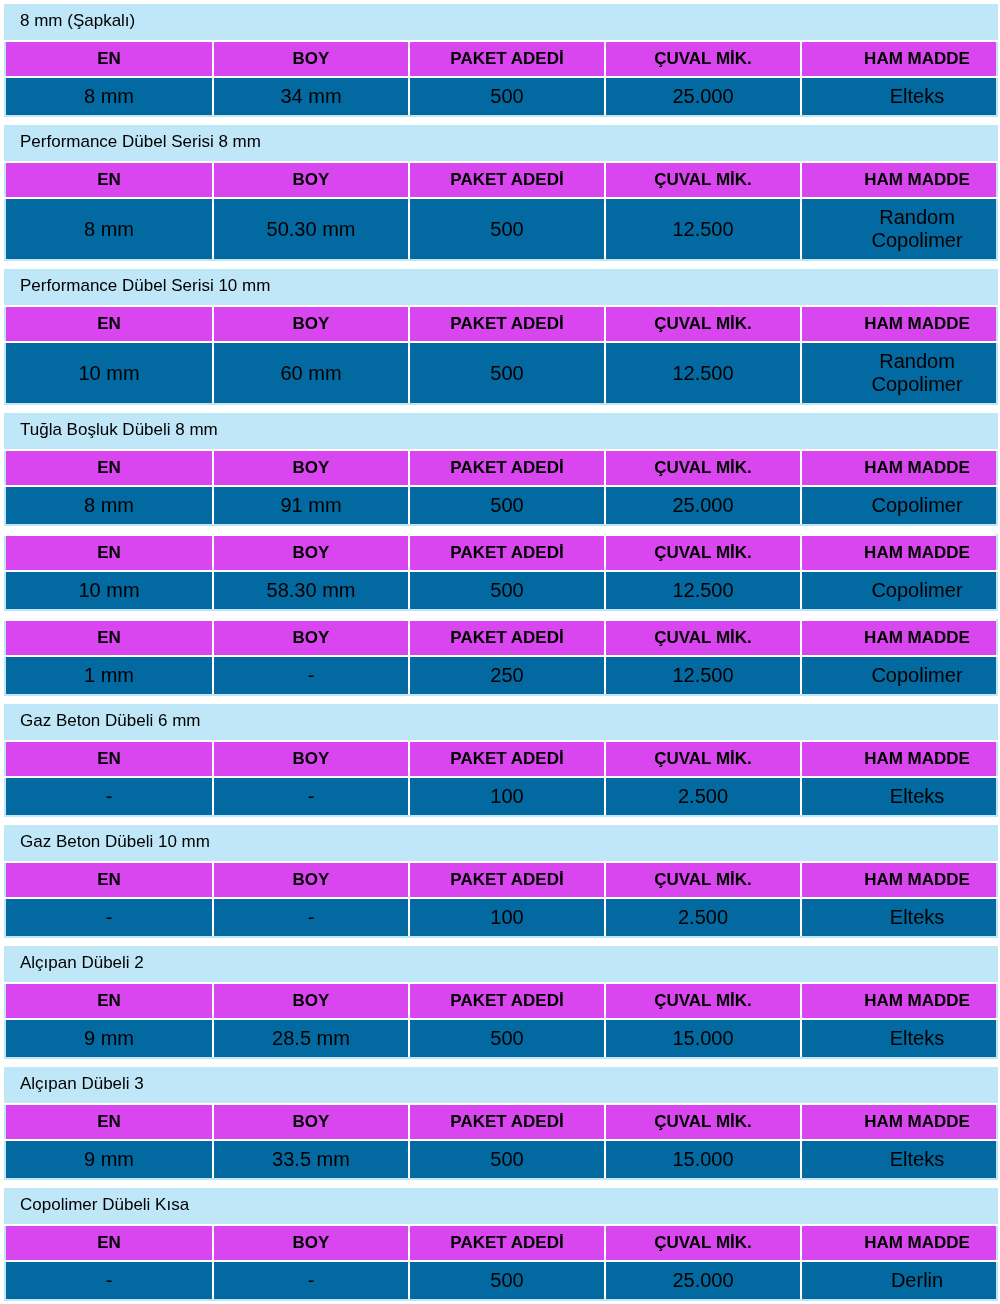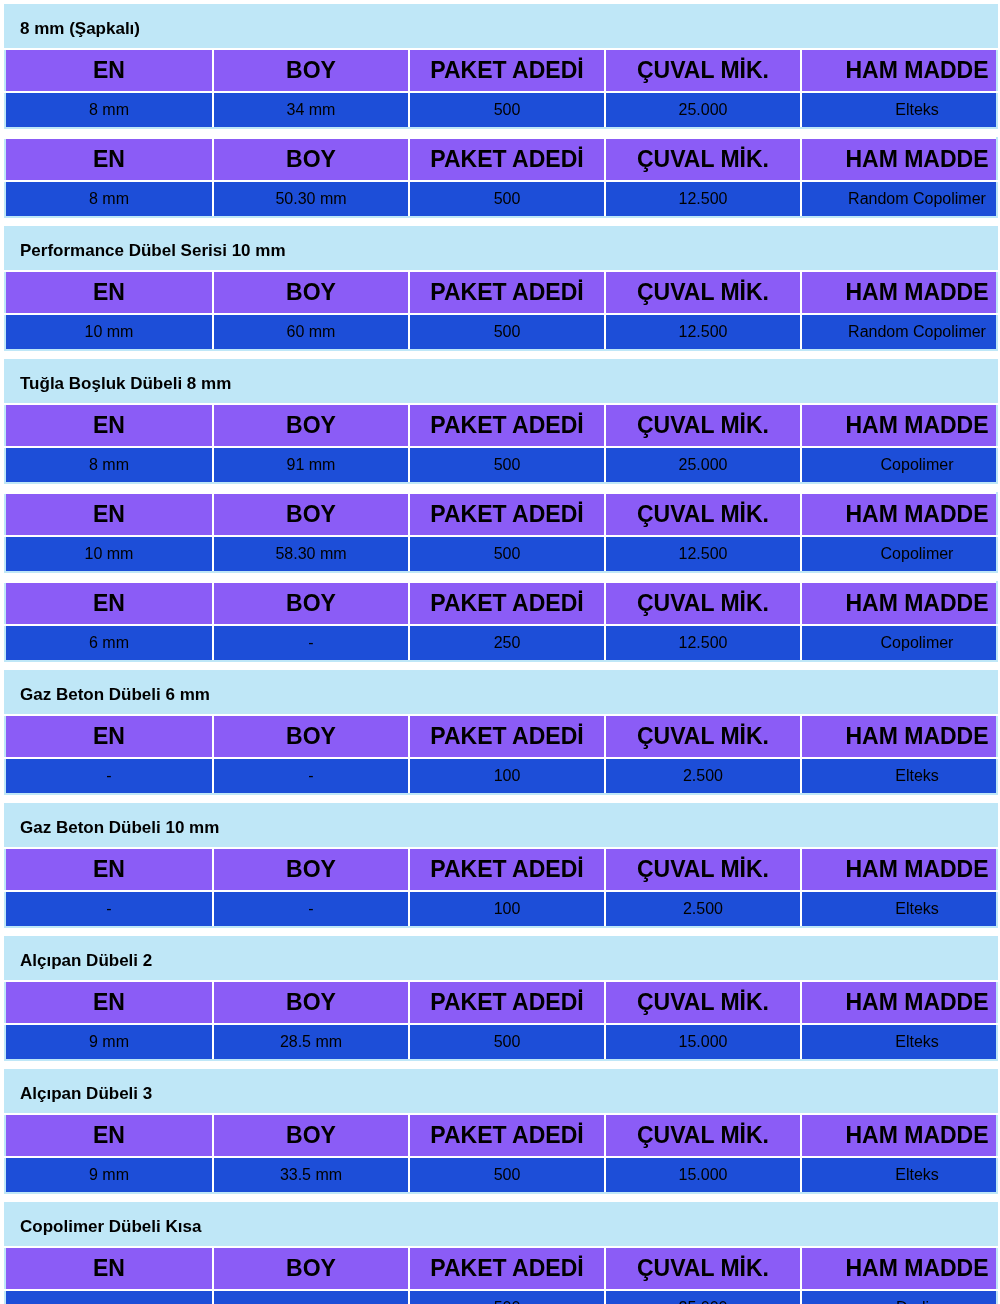--- a/index.html
+++ b/index.html
@@ -34,42 +34,42 @@
   }
   
   col.c1 { width: 208px; }
   col.c2 { width: 196px; }
   col.c3 { width: 196px; }
   col.c4 { width: 196px; }
   col.c5 { width: 196px; }
 
   tr.title-row td {
     background: #bfe7f7;
-    font-weight: bold;
+    font-weight: normal;
     font-size: 17px;
     text-align: left;
-    padding: 12px 0 8px 14px;
+    padding: 4px 0 8px 14px;
     height: 22px;
     border-left: 2px solid #bfe7f7;
     border-right: 2px solid #bfe7f7;
     border-top: 2px solid #bfe7f7;
     border-bottom: 2px solid #ffffff;
   }
   tr.header-row th {
-    background: #8b5cf6;
+    background: #d946ef;
     font-weight: bold;
-    font-size: 23px;
+    font-size: 17px;
     text-align: center;
     padding: 7px 0 7px 0;
     height: 20px;
   }
   tr.data-row td {
-    background: #1d4ed8;
+    background: #0369a1;
     font-weight: normal;
-    font-size: 16px;
+    font-size: 20px;
     text-align: center;
     padding: 7px 0 7px 0;
     height: 20px;
   }
   tr.data-row td.last-col,
   tr.header-row th.last-col {
     border-right: 2px solid #bfe7f7;
     padding-left: 36px;
   }
   tr.data-row td.first-col,
@@ -119,20 +119,23 @@
   <div class="group">
     <table class="product-table">
       <colgroup>
           <col class="c1">
           <col class="c2">
           <col class="c3">
           <col class="c4">
           <col class="c5">
         </colgroup>
       <tbody>
+        <tr class="title-row">
+          <td colspan="5">Performance Dübel Serisi 8 mm</td>
+        </tr>
         <tr class="header-row">
           <th class="first-col">EN</th>
           <th>BOY</th>
           <th>PAKET ADEDİ</th>
           <th>ÇUVAL MİK.</th>
           <th class="last-col">HAM MADDE</th>
         </tr>
         <tr class="data-row">
           <td class="first-col">8 mm</td>
           <td>50.30 mm</td>
@@ -245,21 +248,21 @@
         </colgroup>
       <tbody>
         <tr class="header-row">
           <th class="first-col">EN</th>
           <th>BOY</th>
           <th>PAKET ADEDİ</th>
           <th>ÇUVAL MİK.</th>
           <th class="last-col">HAM MADDE</th>
         </tr>
         <tr class="data-row">
-          <td class="first-col">6 mm</td>
+          <td class="first-col">1 mm</td>
           <td>-</td>
           <td>250</td>
           <td>12.500</td>
           <td class="last-col">Copolimer</td>
         </tr>
       </tbody>
     </table>
   </div>
 
   <div class="group">

